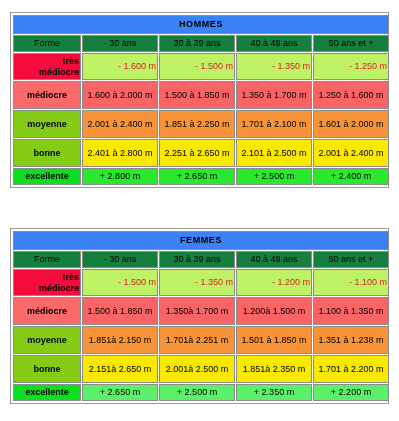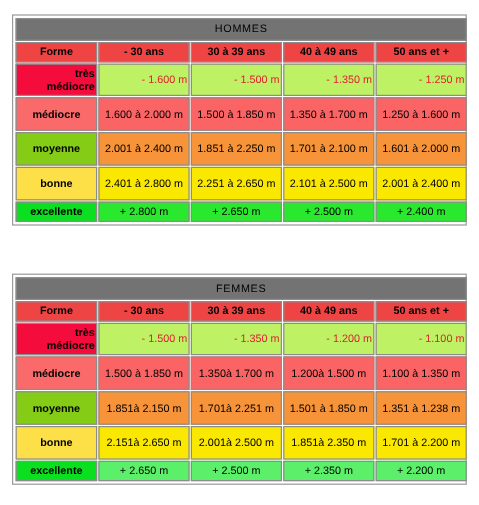--- a/index.html
+++ b/index.html
@@ -51,33 +51,33 @@
     box-sizing: border-box;
     overflow: hidden;
   }
 
   
   col.c-forme { width: 68px; }
   col.c-age   { width: 76px; }
 
   
   td.title-cell {
-    background: #737373;
+    background: #3b82f6;
     color: #000000;
-    font-weight: normal;
+    font-weight: bold;
     font-size: 10px;
     letter-spacing: 0.6px;
     height: 19px;
   }
 
   
   td.head-cell {
-    background: #ef4444;
+    background: #15803d;
     color: #000000;
-    font-weight: bold;
+    font-weight: normal;
     font-size: 9.5px;
     height: 17px;
   }
 
   
   td.label-cell {
     font-weight: bold;
     font-size: 9.5px;
     color: #000000;
   }
@@ -85,21 +85,21 @@
   
   .lab-tresmediocre { background: #f40c3c; color: #111111; }
   .val-tresmediocre { background: #bef264; color: #e02030; }
 
   .lab-mediocre  { background: #fa6a6a; color: #000000; }
   .val-mediocre  { background: #fa6464; color: #000000; }
 
   .lab-moyenne   { background: #84cc16; color: #000000; }
   .val-moyenne   { background: #f79338; color: #000000; }
 
-  .lab-bonne     { background: #fde047; color: #000000; }
+  .lab-bonne     { background: #84cc16; color: #000000; }
   .val-bonne     { background: #fbe800; color: #000000; }
 
   .lab-excellente { background: #0ae020; color: #000000; }
   .val-excellente-h { background: #2ae82e; color: #000000; }
   .val-excellente-f { background: #5cf06a; color: #000000; }
 
   
   tr.r-tresmediocre td { height: 27px; text-align: right; }
   tr.r-mediocre     td { height: 28px; }
   tr.r-moyenne      td { height: 28px; }

